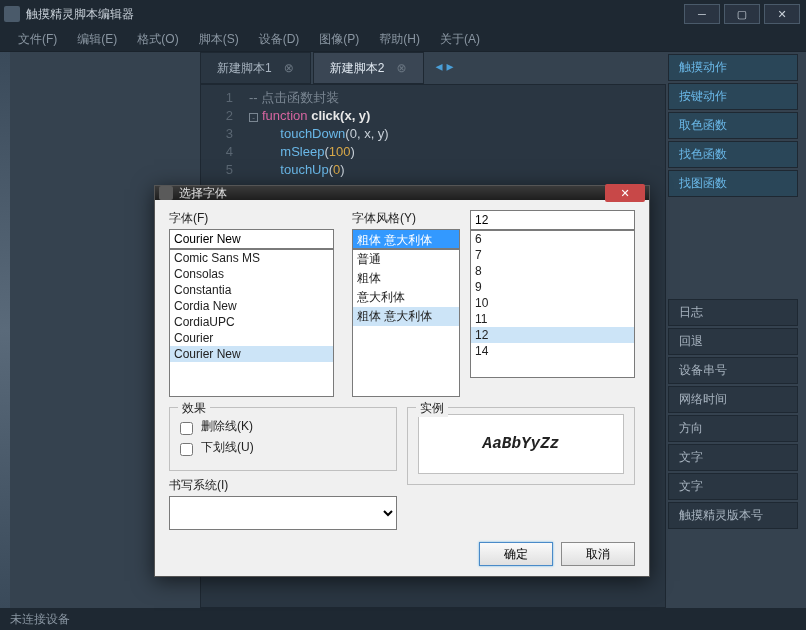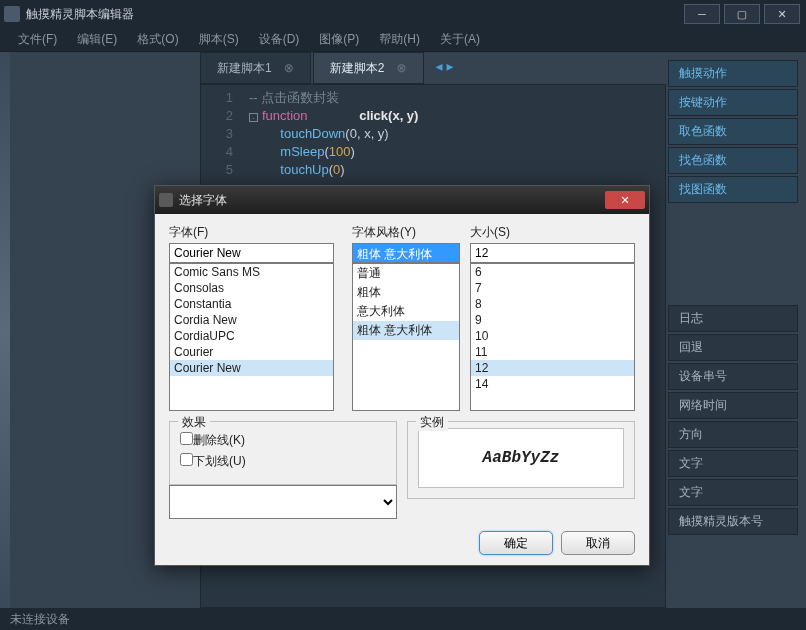--- a/index.html
+++ b/index.html
@@ -24,58 +24,58 @@
 .tab { padding: 6px 16px; background: #2a3642; color: #a8b4c0; font-size: 12px; display: flex; align-items: center; margin-right: 2px; border: 1px solid #1e2832; }
 .tab.active { background: #3a4654; color: #e0e8f0; }
 .tab-close { margin-left: 12px; color: #6a7682; cursor: pointer; }
 .tab-arrows { padding: 6px 10px; color: #4a9fd8; font-size: 14px; }
 
 .code-area { flex: 1; display: flex; background: #2a3642; margin-left: 190px; margin-right: 140px; border: 1px solid #1e2832; }
 .gutter { width: 40px; background: #2a3642; color: #5a6672; text-align: right; padding: 4px 8px 0 0; font-family: Consolas, monospace; font-size: 13px; line-height: 18px; }
 .code { flex: 1; padding: 4px 8px; font-family: Consolas, monospace; font-size: 13px; line-height: 18px; white-space: pre; color: #c8d0d8; }
 .c-comment { color: #7a8692; }
 .c-keyword { color: #d665a0; }
-.c-func { color: #e8e8e8; font-weight: bold; margin-left: 48px; }
+.c-func { color: #e8e8e8; font-weight: bold; }
 .c-call { color: #6ab8e8; }
 .c-num { color: #d8a848; }
 .c-punct { color: #c8d0d8; }
 .fold { display: inline-block; width: 9px; height: 9px; border: 1px solid #7a8692; color: #7a8692; font-size: 8px; line-height: 7px; text-align: center; margin-right: 4px; }
 
-.side-panel { width: 130px; position: absolute; right: 8px; top: 8px; }
+.side-panel { width: 130px; position: absolute; right: 8px; top: 2px; }
 .side-btn { background: #2a4658; color: #6ab8e8; font-size: 12px; padding: 4px 10px; margin-bottom: 2px; border: 1px solid #1e2832; cursor: pointer; }
 .side-btn.plain { color: #a8b4c0; background: #2a3642; }
 
 .statusbar { height: 22px; background: #1e2832; color: #8a96a2; font-size: 12px; padding: 3px 10px; }
 
 
 .dialog-overlay { position: absolute; left: 154px; top: 185px; width: 496px; background: #f0f0f0; border: 1px solid #555; box-shadow: 0 4px 20px rgba(0,0,0,0.6); }
-.dlg-title { height: 28px; background: linear-gradient(#3a3a3a, #1e1e1e); color: #e0e0e0; display: flex; align-items: center; padding: 0 4px; font-size: 12px; }
+.dlg-title { height: 14px; background: linear-gradient(#3a3a3a, #1e1e1e); color: #e0e0e0; display: flex; align-items: center; padding: 0 4px; font-size: 12px; }
 .dlg-title-icon { width: 14px; height: 14px; background: #5a5a5a; border-radius: 2px; margin-right: 6px; }
 .dlg-close { margin-left: auto; width: 40px; height: 18px; background: #c84848; color: #fff; display: flex; align-items: center; justify-content: center; font-size: 11px; border-radius: 2px; cursor: pointer; }
 .dlg-body { padding: 10px 14px; font-size: 12px; color: #222; }
 .dlg-cols { display: flex; gap: 10px; }
 .dlg-col { display: flex; flex-direction: column; }
 .dlg-col.font { flex: 1.3; }
 .dlg-col.style { flex: 0.9; margin-left: 8px; }
 .dlg-col.size { flex: 0.5; }
 .dlg-label { margin-bottom: 2px; }
 .dlg-input { border: 1px solid #7a7a7a; background: #fff; padding: 2px 4px; font-size: 12px; height: 20px; }
 .dlg-input.sel { background: #3399ff; color: #fff; }
 .dlg-list { border: 1px solid #7a7a7a; background: #fff; height: 148px; overflow-y: scroll; font-size: 12px; }
 .dlg-list-item { padding: 1px 4px; cursor: pointer; }
 .dlg-list-item.selected { background: #cce4f7; }
 .dlg-row2 { display: flex; gap: 10px; margin-top: 10px; }
 .dlg-group { border: 1px solid #c0c0c0; padding: 6px 10px 10px; position: relative; }
 .dlg-group-title { position: absolute; top: -8px; left: 8px; background: #f0f0f0; padding: 0 4px; font-size: 12px; }
-.dlg-check { display: flex; align-items: flex-start; gap: 0; margin: 4px 0; }
+.dlg-check { display: flex; align-items: flex-end; gap: 8px; margin: 4px 0; }
 .dlg-check input { width: 13px; height: 13px; }
 .dlg-preview { border: 1px solid #c0c0c0; background: #fff; height: 60px; display: flex; align-items: center; justify-content: center; font-family: "Courier New"; font-weight: bold; font-style: italic; font-size: 16px; }
 .dlg-select { border: 1px solid #7a7a7a; background: #fff; height: 22px; font-size: 12px; padding: 16px 4px; width: 100%; }
 .dlg-buttons { display: flex; justify-content: flex-end; gap: 8px; margin-top: 12px; }
-.dlg-btn { width: 74px; height: 24px; border: 1px solid #8a8a8a; background: linear-gradient(#fafafa, #e0e0e0); border-radius: 5px; font-size: 12px; cursor: pointer; }
+.dlg-btn { width: 74px; height: 24px; border: 1px solid #8a8a8a; background: linear-gradient(#fafafa, #e0e0e0); border-radius: 0; font-size: 12px; cursor: pointer; }
 .dlg-btn.primary { border: 1px solid #4a8ac8; box-shadow: 0 0 2px #6ab8e8; }
 </style>
 </head>
 <body>
 
 <div class="main-window">
   <div class="titlebar">
     <div class="titlebar-icon"></div>
     <span>触摸精灵脚本编辑器</span>
     <div class="titlebar-spacer"></div>
@@ -173,21 +173,20 @@
         <div class="dlg-label">字体风格(Y)</div>
         <div class="dlg-input sel">粗体 意大利体</div>
         <div class="dlg-list">
           <div class="dlg-list-item">普通</div>
           <div class="dlg-list-item">粗体</div>
           <div class="dlg-list-item">意大利体</div>
           <div class="dlg-list-item selected">粗体 意大利体</div>
         </div>
       </div>
       <div class="dlg-col size">
-        <div class="dlg-label">大小(S)</div>
         <input class="dlg-input" value="12" style="">
         <div class="dlg-list">
           <div class="dlg-list-item">6</div>
           <div class="dlg-list-item">7</div>
           <div class="dlg-list-item">8</div>
           <div class="dlg-list-item">9</div>
           <div class="dlg-list-item">10</div>
           <div class="dlg-list-item">11</div>
           <div class="dlg-list-item selected">12</div>
           <div class="dlg-list-item">14</div>
@@ -201,20 +200,21 @@
           <div class="dlg-group-title">效果</div>
           <label class="dlg-check">
             <input type="checkbox" style="">
             <span>删除线(K)</span>
           </label>
           <label class="dlg-check">
             <input type="checkbox" style="">
             <span>下划线(U)</span>
           </label>
         </div>
+        <div class="dlg-label" style="margin-top:6px">书写系统(I)</div>
         <select class="dlg-select">
           <option>任意</option>
         </select>
       </div>
       <div style="flex:1">
         <div class="dlg-group" style="">
           <div class="dlg-group-title">实例</div>
           <div class="dlg-preview">AaBbYyZz</div>
         </div>
       </div>

